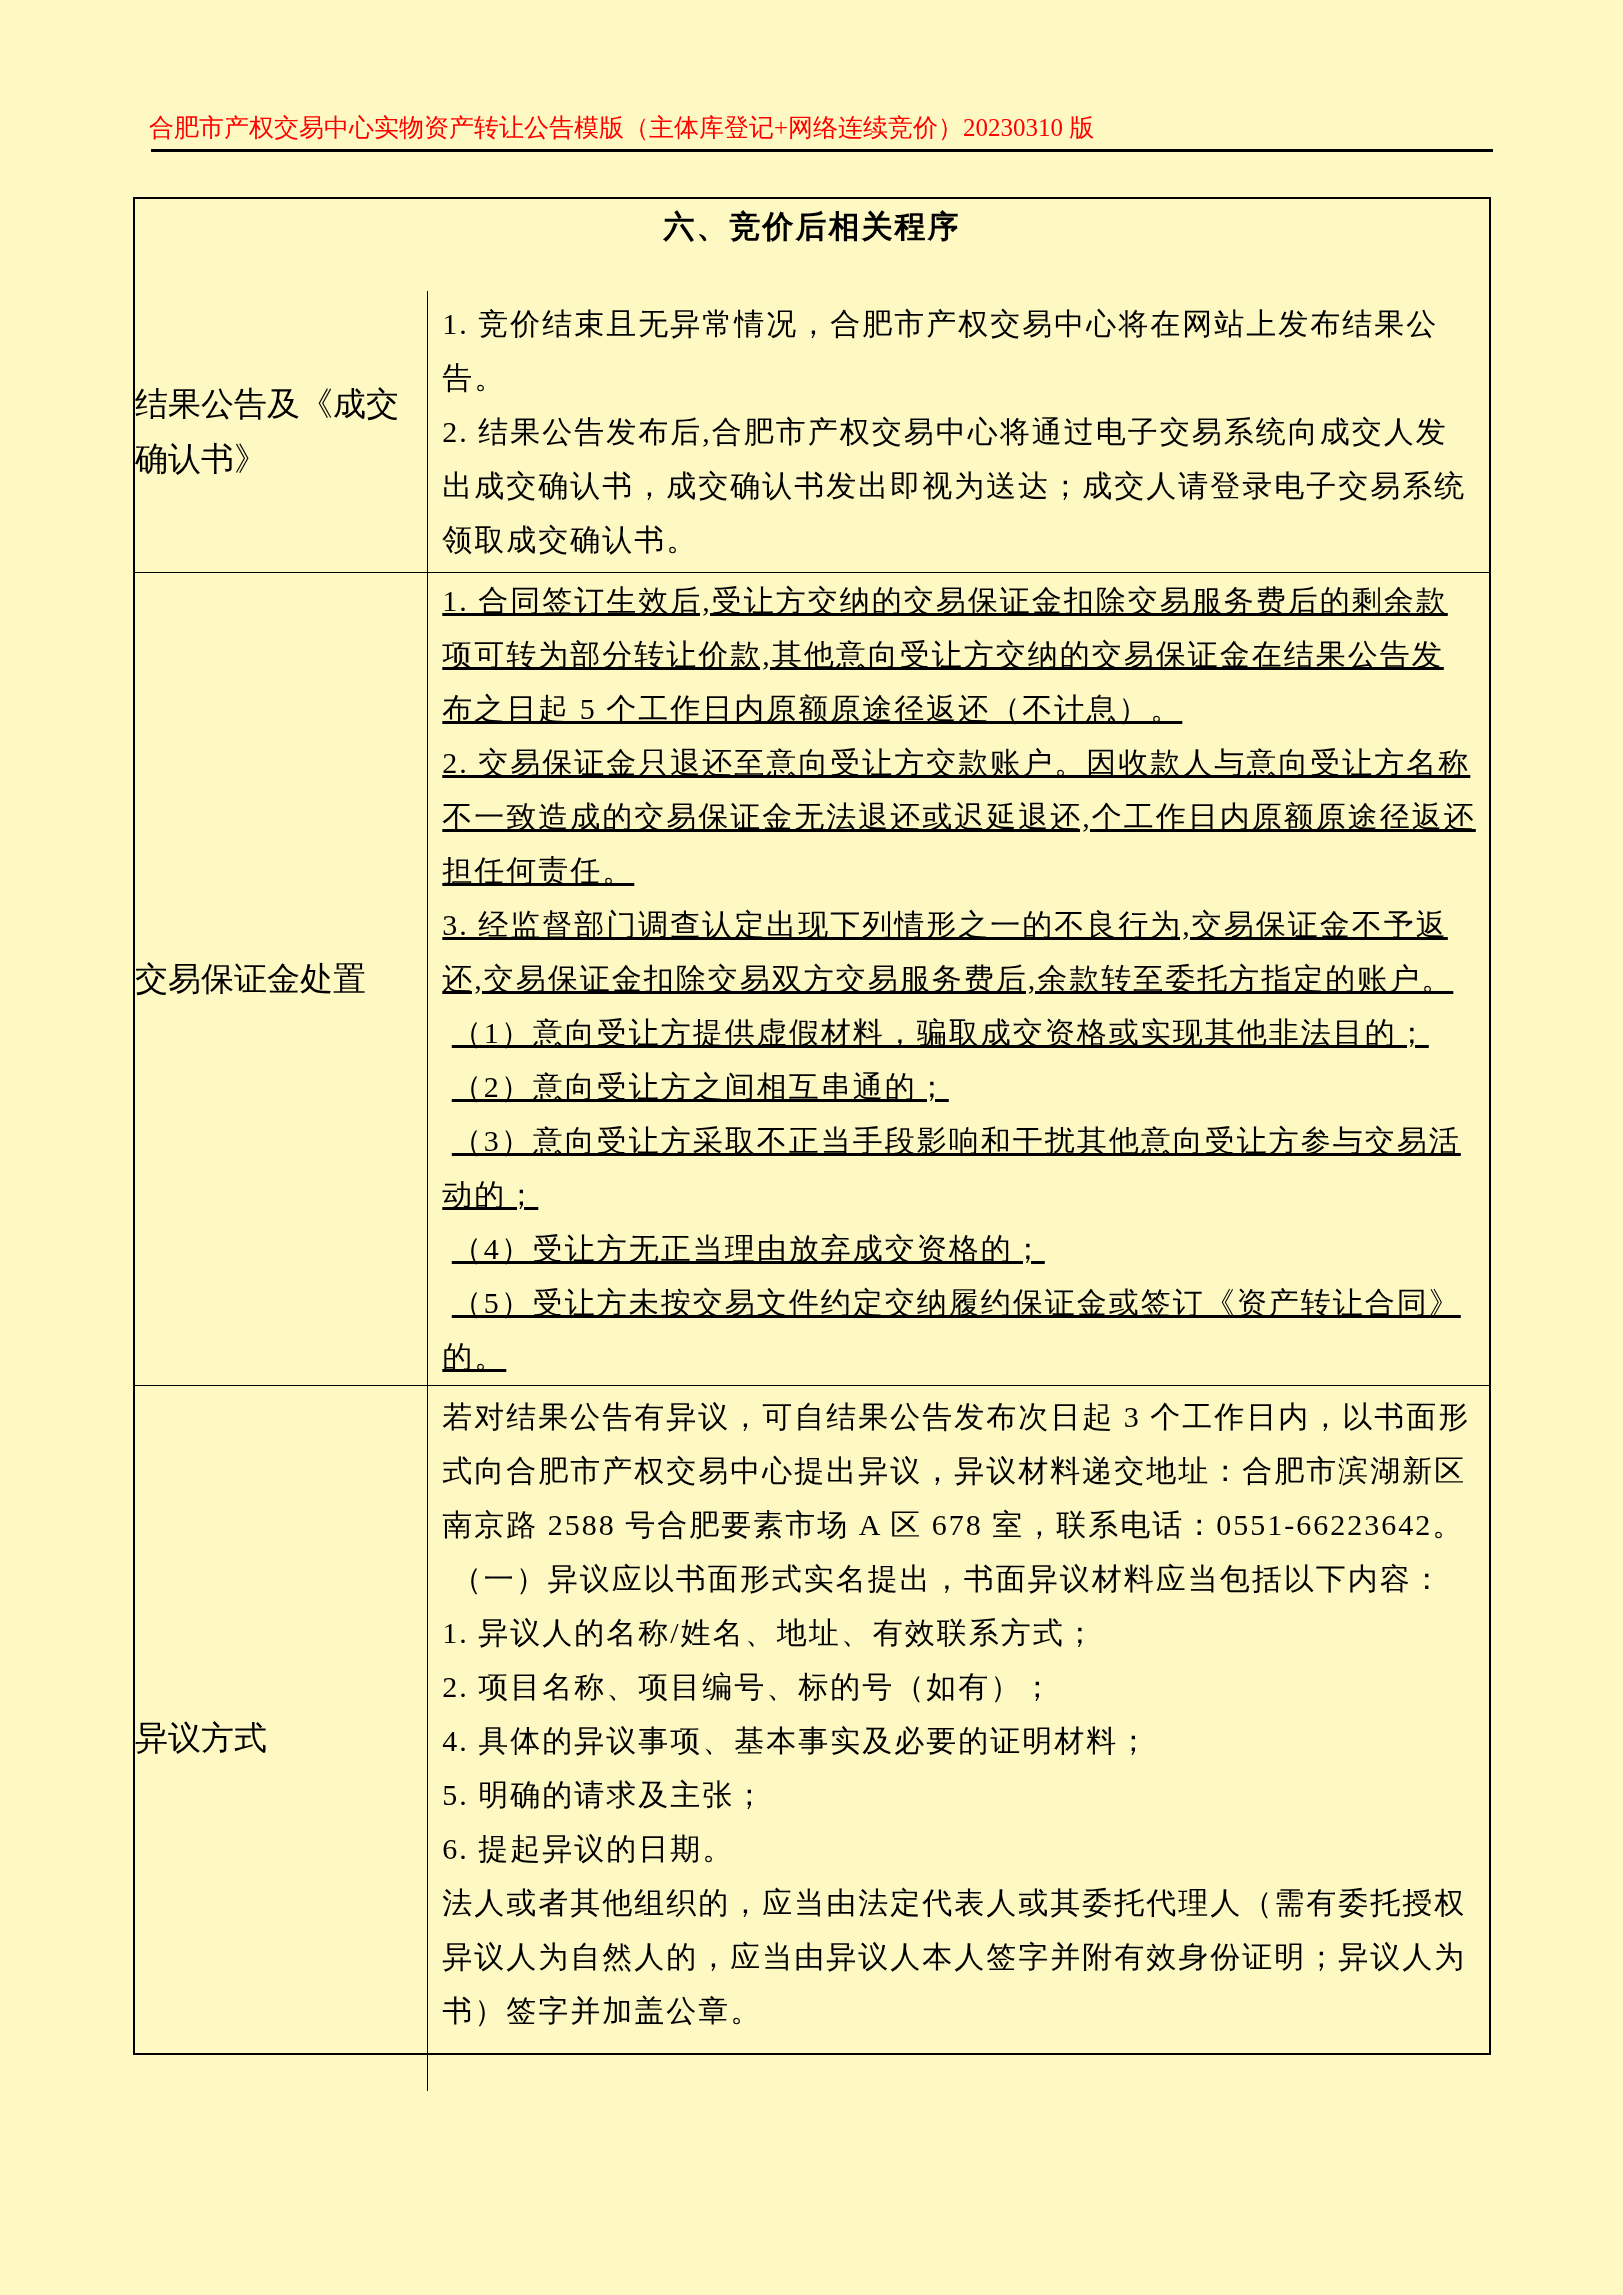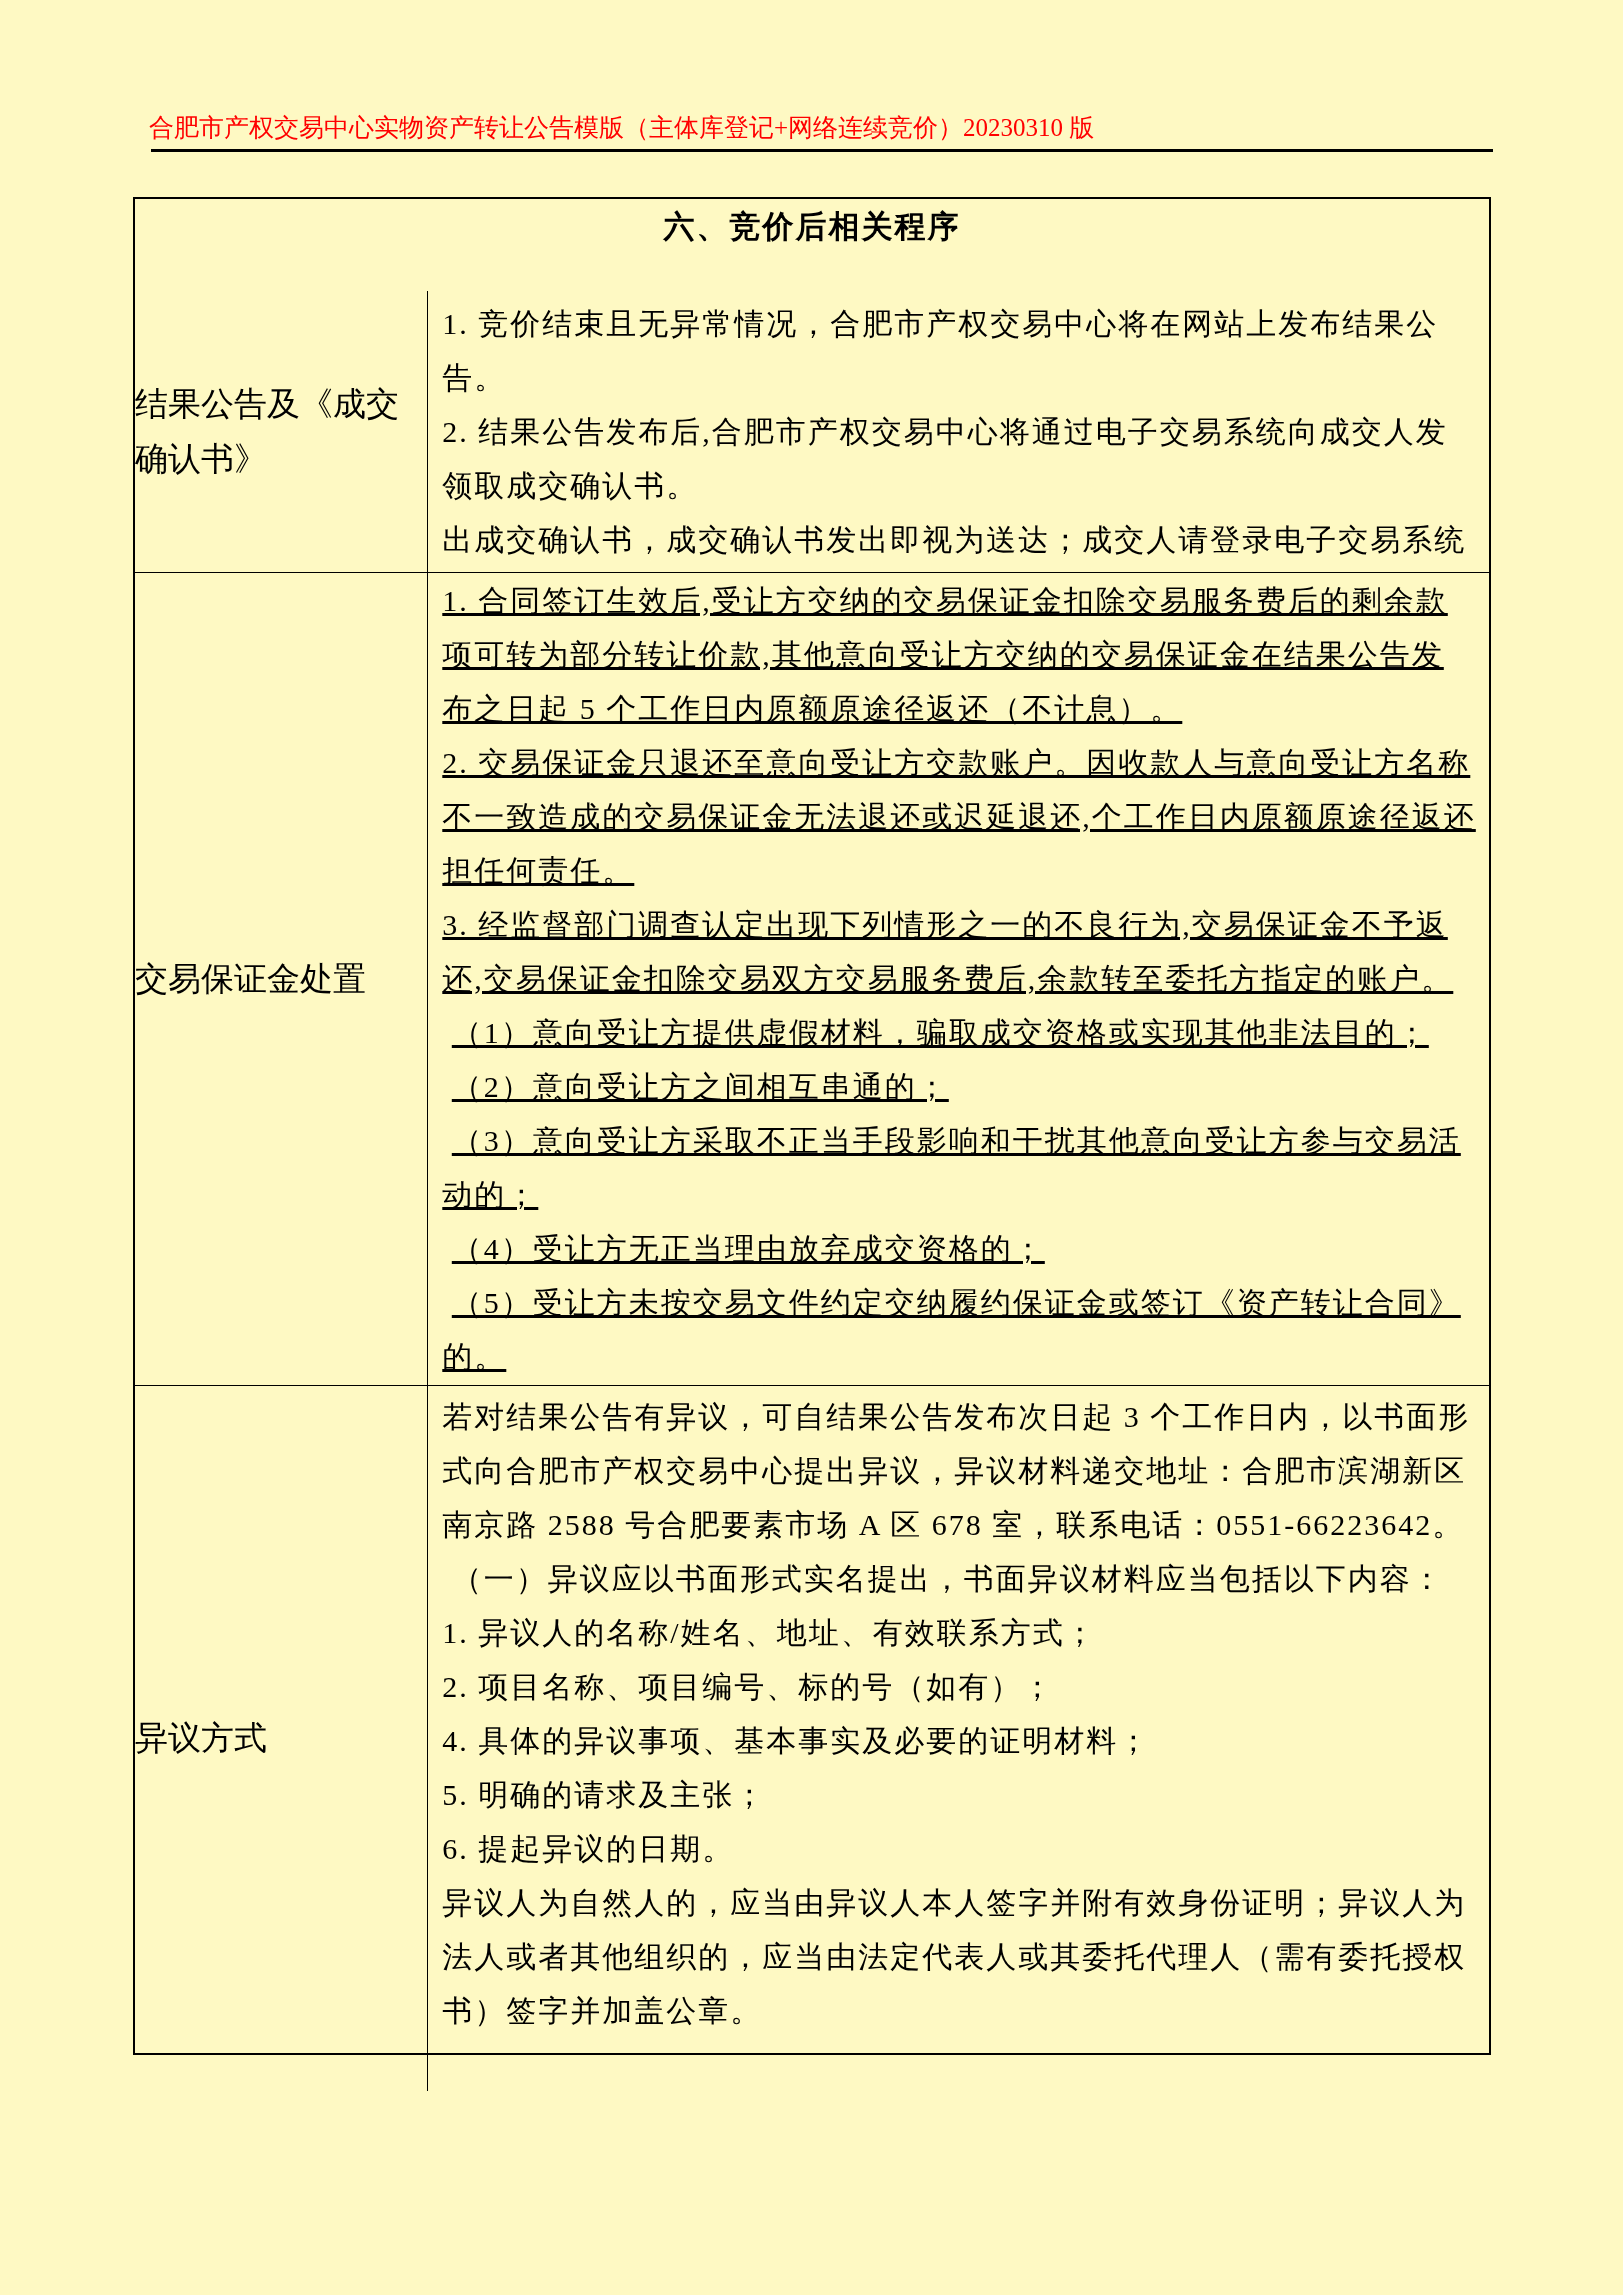--- a/index.html
+++ b/index.html
@@ -57,22 +57,22 @@
     <div id="table-rows">
         <div class="trow" style="height: 281px;">
           <div class="cell label-cell">
             <div class="label-line">结果公告及《成交</div>
             <div class="label-line">确认书》</div>
           </div>
           <div class="cell content-cell" style="padding-top: 5.5px;">
             <div class="tline">1. 竞价结束且无异常情况，合肥市产权交易中心将在网站上发布结果公</div>
             <div class="tline">告。</div>
             <div class="tline">2. 结果公告发布后,合肥市产权交易中心将通过电子交易系统向成交人发</div>
+            <div class="tline">出成交确认书，成交确认书发出即视为送达；成交人请登录电子交易系统</div>
             <div class="tline">领取成交确认书。</div>
-            <div class="tline">出成交确认书，成交确认书发出即视为送达；成交人请登录电子交易系统</div>
           </div>
         </div>
         <div class="trow" style="height: 813px;">
           <div class="cell label-cell">
             <div class="label-line">交易保证金处置</div>
           </div>
           <div class="cell content-cell" style="padding-top: 1.4px; text-decoration: underline;">
             <div class="tline">1. 合同签订生效后,受让方交纳的交易保证金扣除交易服务费后的剩余款</div>
             <div class="tline">项可转为部分转让价款,其他意向受让方交纳的交易保证金在结果公告发</div>
             <div class="tline">布之日起 5 个工作日内原额原途径返还（不计息）。</div>
@@ -97,22 +97,22 @@
           <div class="cell content-cell" style="padding-top: 4.1px;">
             <div class="tline">若对结果公告有异议，可自结果公告发布次日起 3 个工作日内，以书面形</div>
             <div class="tline">式向合肥市产权交易中心提出异议，异议材料递交地址：合肥市滨湖新区</div>
             <div class="tline">南京路 2588 号合肥要素市场 A 区 678 室，联系电话：0551-66223642。</div>
             <div class="tline indent">（一）异议应以书面形式实名提出，书面异议材料应当包括以下内容：</div>
             <div class="tline">1. 异议人的名称/姓名、地址、有效联系方式；</div>
             <div class="tline">2. 项目名称、项目编号、标的号（如有）；</div>
             <div class="tline">4. 具体的异议事项、基本事实及必要的证明材料；</div>
             <div class="tline">5. 明确的请求及主张；</div>
             <div class="tline">6. 提起异议的日期。</div>
+            <div class="tline">法人或者其他组织的，应当由法定代表人或其委托代理人（需有委托授权</div>
             <div class="tline">异议人为自然人的，应当由异议人本人签字并附有效身份证明；异议人为</div>
-            <div class="tline">法人或者其他组织的，应当由法定代表人或其委托代理人（需有委托授权</div>
             <div class="tline">书）签字并加盖公章。</div>
           </div>
         </div>
       </div>
   </div>
 
 </div>
 
 
 </body></html>

